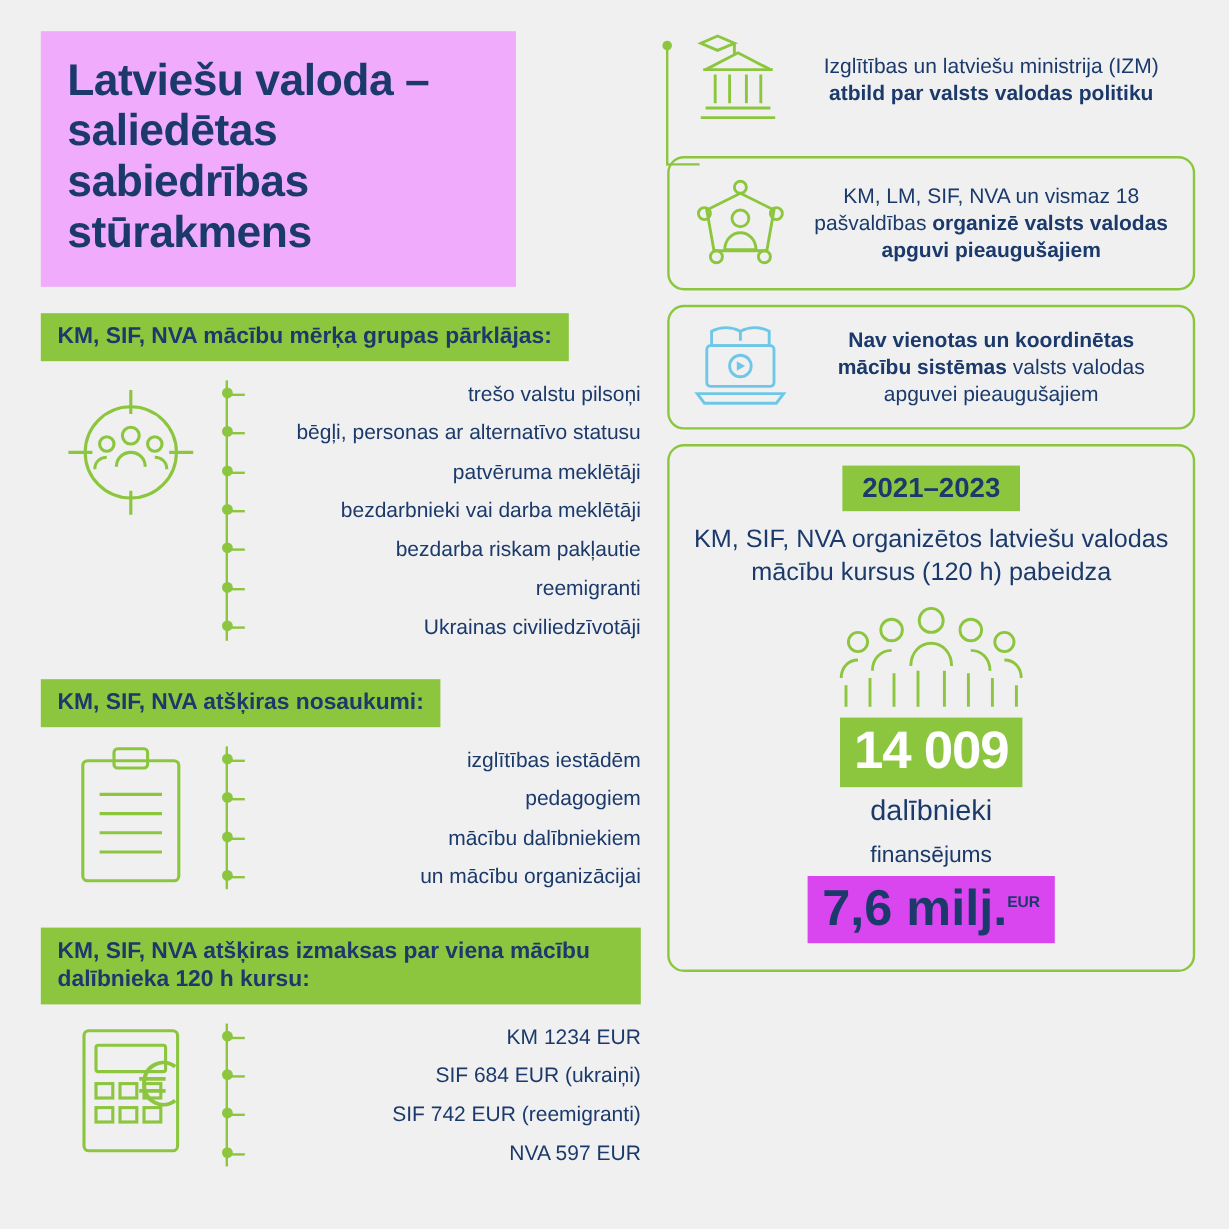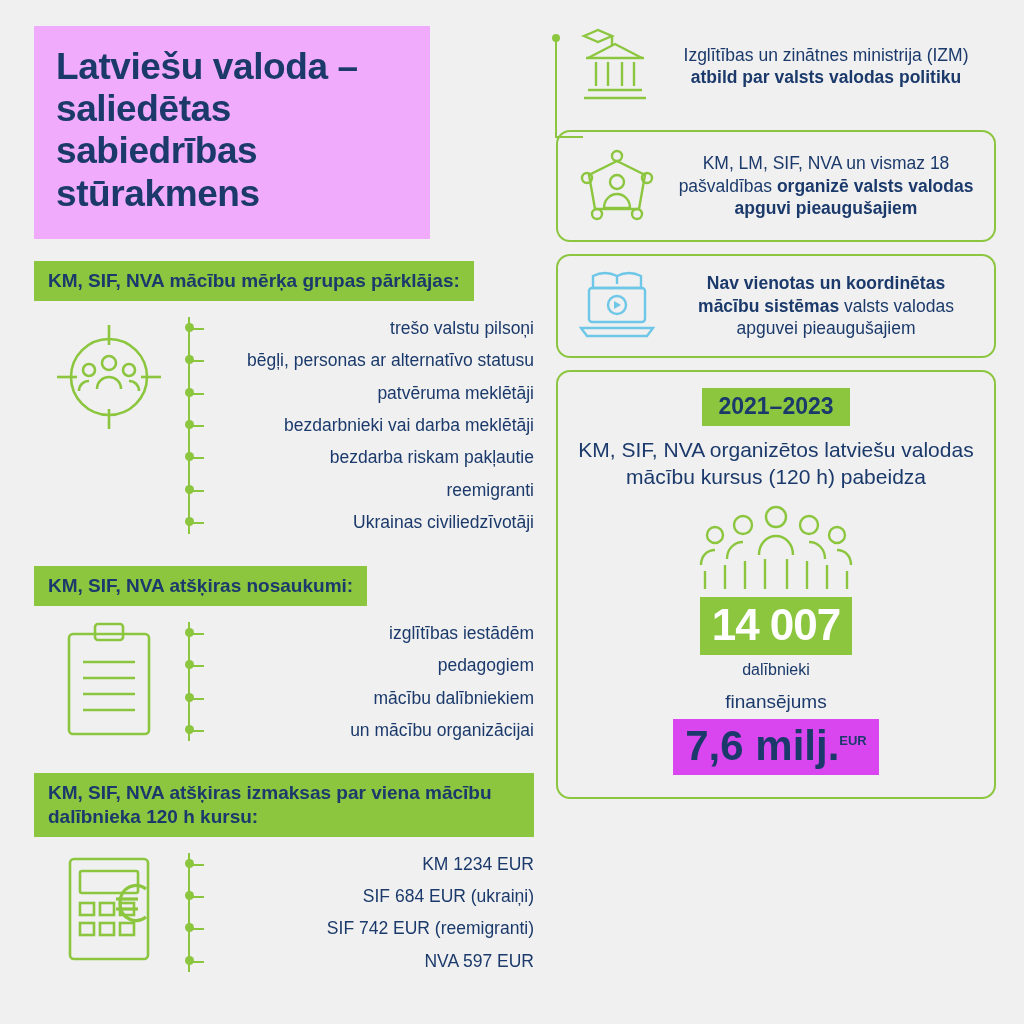--- a/index.html
+++ b/index.html
@@ -136,21 +136,21 @@
   .bignum2 {
     display: inline-block;
     background: #d946ef;
     color: #1b3a6b;
     font-weight: bold;
     font-size: 42px;
     line-height: 1;
     padding: 6px 12px 8px 12px;
   }
   .bignum2 sup { font-size: 13px; vertical-align: super; }
-  .stat-label { color: #1b3a6b; font-size: 16px; margin-top: 6px; }
+  .stat-label { color: #1b3a6b; font-size: 24px; margin-top: 6px; }
   .stat-label2 { color: #1b3a6b; font-size: 19px; margin-top: 12px; margin-bottom: 6px; }
 </style>
 </head>
 <body>
 
 <div class="page">
 
   <div class="left">
 
     <div class="title-box">
@@ -257,21 +257,21 @@
           <line x1="10" y1="30" x2="68" y2="30"></line>
           <line x1="20" y1="34" x2="20" y2="58"></line>
           <line x1="32" y1="34" x2="32" y2="58"></line>
           <line x1="46" y1="34" x2="46" y2="58"></line>
           <line x1="58" y1="34" x2="58" y2="58"></line>
           <line x1="12" y1="62" x2="66" y2="62"></line>
           <line x1="8" y1="70" x2="70" y2="70"></line>
         </svg>
       </div>
       <div class="ctext">
-        <span>Izglītības un zinātnes ministrija (IZM) </span><b>atbild par valsts valodas politiku</b>
+        <span>Izglītības un latviešu ministrija (IZM) </span><b>atbild par valsts valodas politiku</b>
       </div>
     </div>
 
     <div class="card">
       <div class="cicon">
         <svg width="80" height="80" viewBox="0 0 80 80" fill="none" stroke="#8cc63f" stroke-width="2.4">
           <circle cx="40" cy="10" r="5"></circle>
           <circle cx="10" cy="32" r="5"></circle>
           <circle cx="70" cy="32" r="5"></circle>
           <circle cx="20" cy="68" r="5"></circle>
@@ -321,21 +321,21 @@
           <line x1="24" y1="70" x2="24" y2="88"></line>
           <line x1="44" y1="64" x2="44" y2="88"></line>
           <line x1="64" y1="60" x2="64" y2="88"></line>
           <line x1="84" y1="58" x2="84" y2="88"></line>
           <line x1="106" y1="58" x2="106" y2="88"></line>
           <line x1="126" y1="60" x2="126" y2="88"></line>
           <line x1="146" y1="64" x2="146" y2="88"></line>
           <line x1="166" y1="70" x2="166" y2="88"></line>
         </svg>
       </div>
-      <div class="bignum">14 007</div>
+      <div class="bignum">14 009</div>
       <div class="stat-label">dalībnieki</div>
       <div class="stat-label2">finansējums</div>
       <div class="bignum2">
         <span>7,6 milj.</span><sup>EUR</sup>
       </div>
     </div>
 
   </div>
 </div>
 

